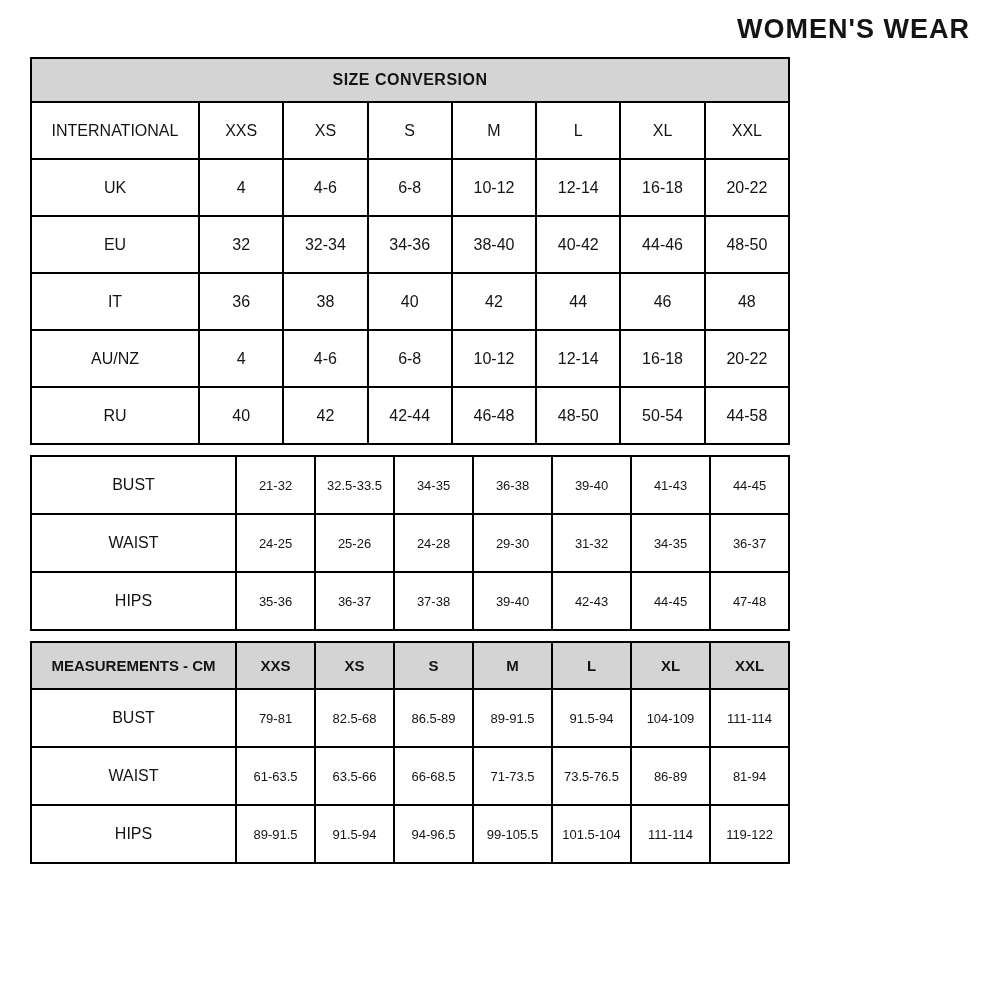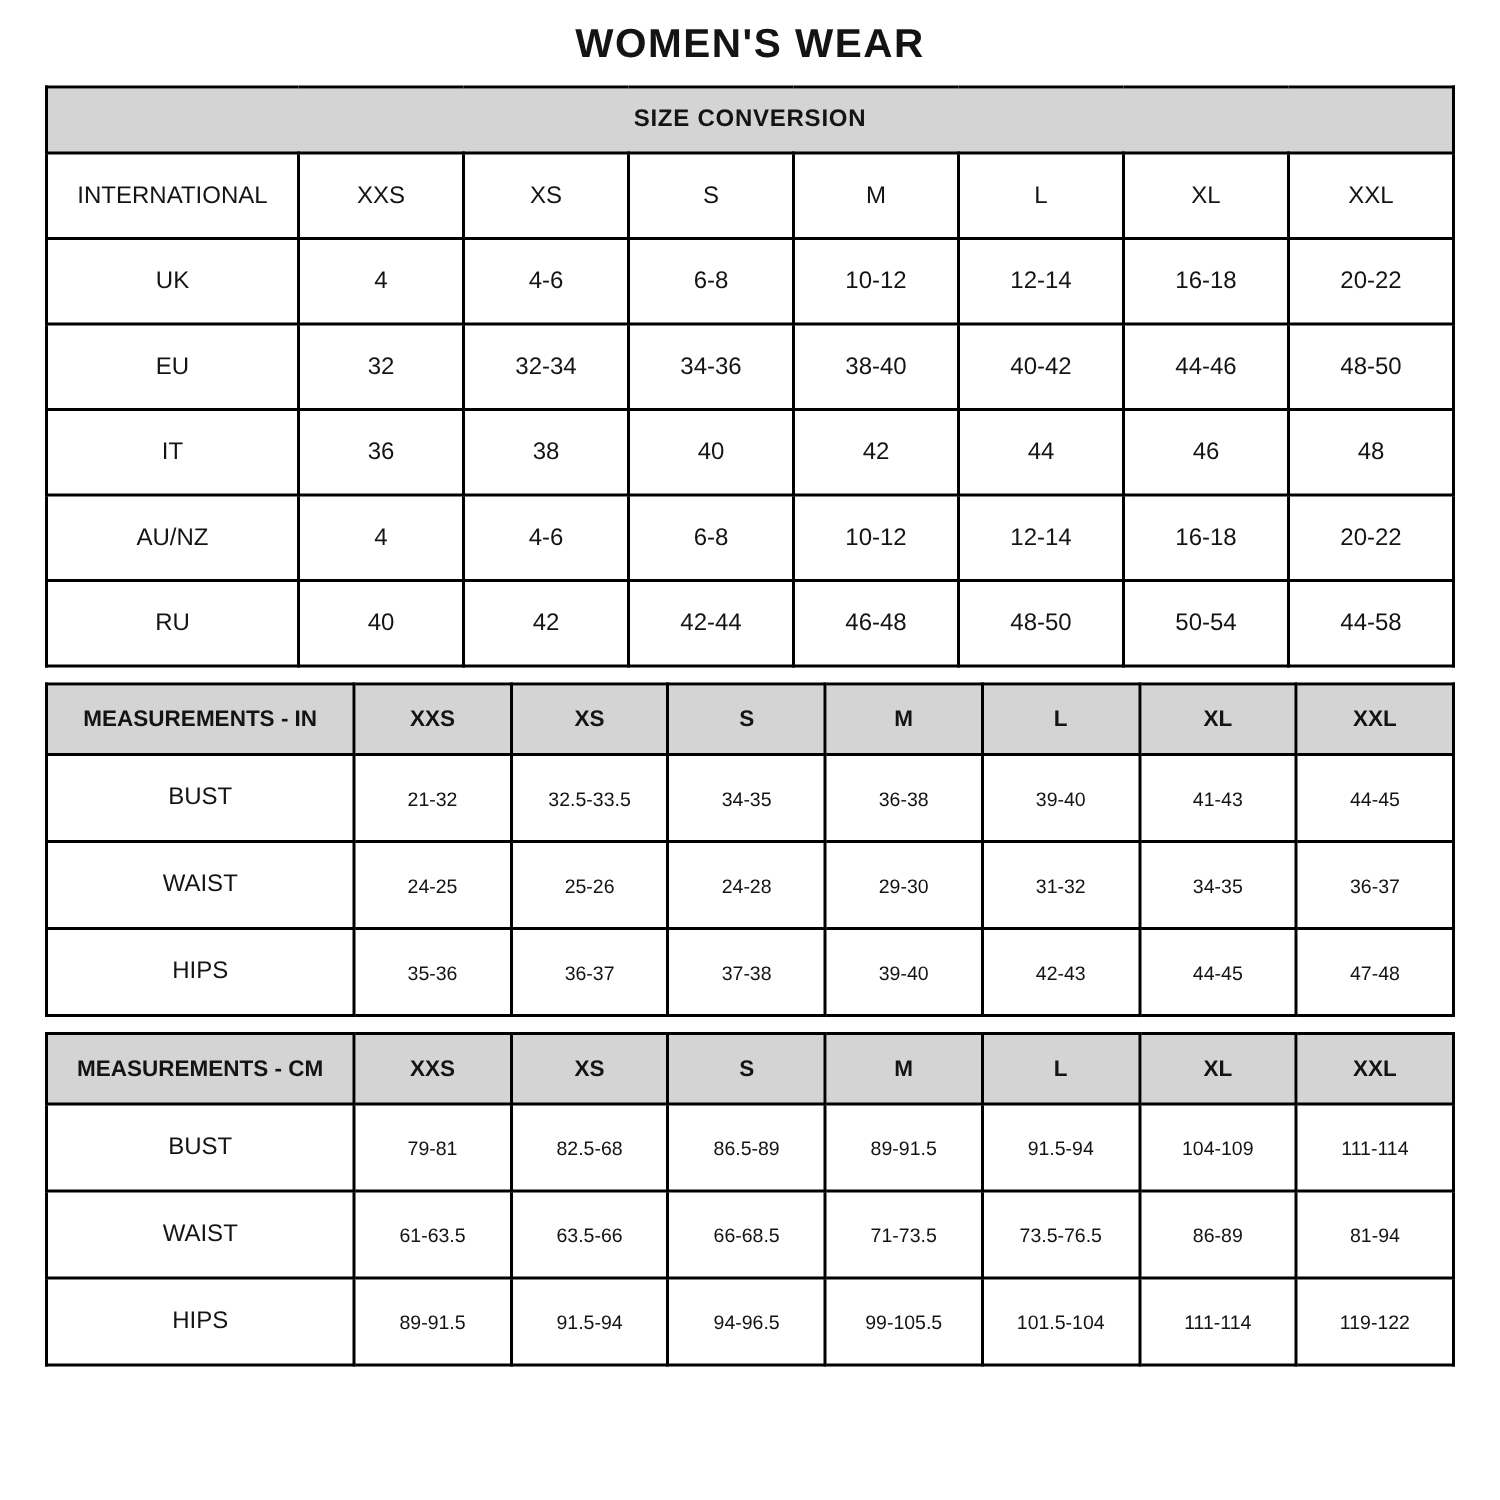--- a/index.html
+++ b/index.html
@@ -10,30 +10,30 @@
     color: var(--text);
     font-family: "Liberation Sans", sans-serif;
   }
   .page {
     width: 1000px;
     height: 1000px;
     padding: 6px 30px 18px;
     background: var(--page-bg);
   }
   h1.page-title {
-    text-align: center;
+    text-align: right;
     font-size: 27px;
     font-weight: bold;
     letter-spacing: 1px;
     margin: 8px 0 12px;
   }
   table.tbl {
     border-collapse: collapse;
     table-layout: fixed;
-    width: 940px;
+    width: 760px;
     margin: 0 0 10px 0;
   }
   .tbl td, .tbl th {
     border: 2px solid var(--border);
     text-align: center;
     vertical-align: middle;
     padding: 0 2px;
     overflow: hidden;
   }
   
@@ -147,30 +147,20 @@
         <col>
         <col>
         <col>
         <col>
         <col>
         <col>
         <col>
       </colgroup>
       <tbody>
         <tr>
-          <th class="label-cell">MEASUREMENTS - IN</th>
-          <th>XXS</th>
-          <th>XS</th>
-          <th>S</th>
-          <th>M</th>
-          <th>L</th>
-          <th>XL</th>
-          <th>XXL</th>
-        </tr>
-        <tr>
           <td class="label-cell">BUST</td>
           <td class="val">21-32</td>
           <td class="val">32.5-33.5</td>
           <td class="val">34-35</td>
           <td class="val">36-38</td>
           <td class="val">39-40</td>
           <td class="val">41-43</td>
           <td class="val">44-45</td>
         </tr>
         <tr>

